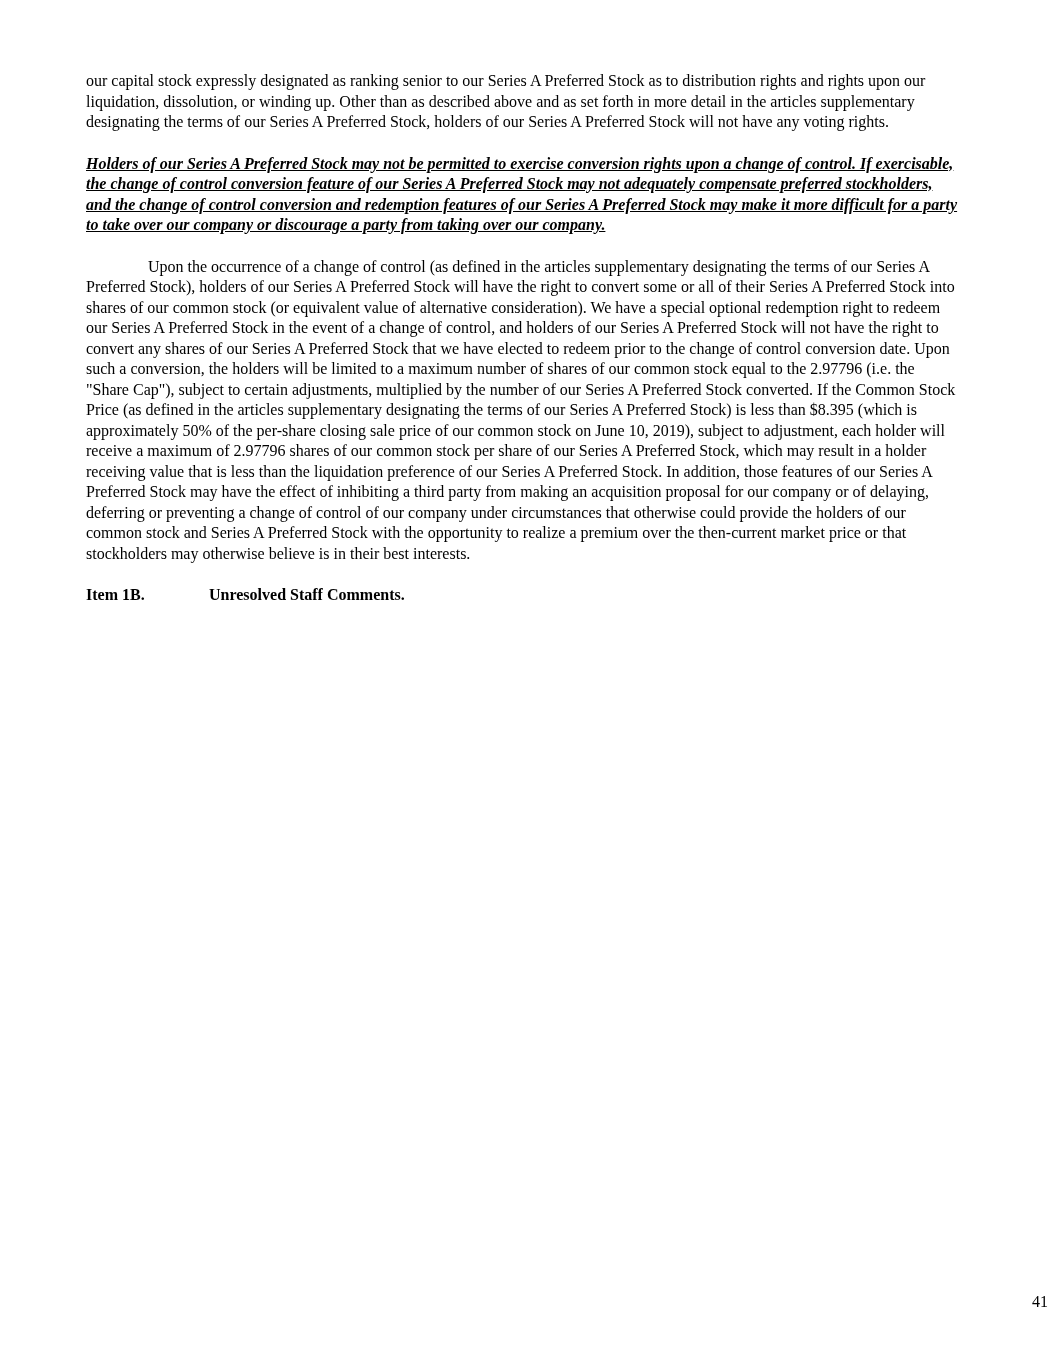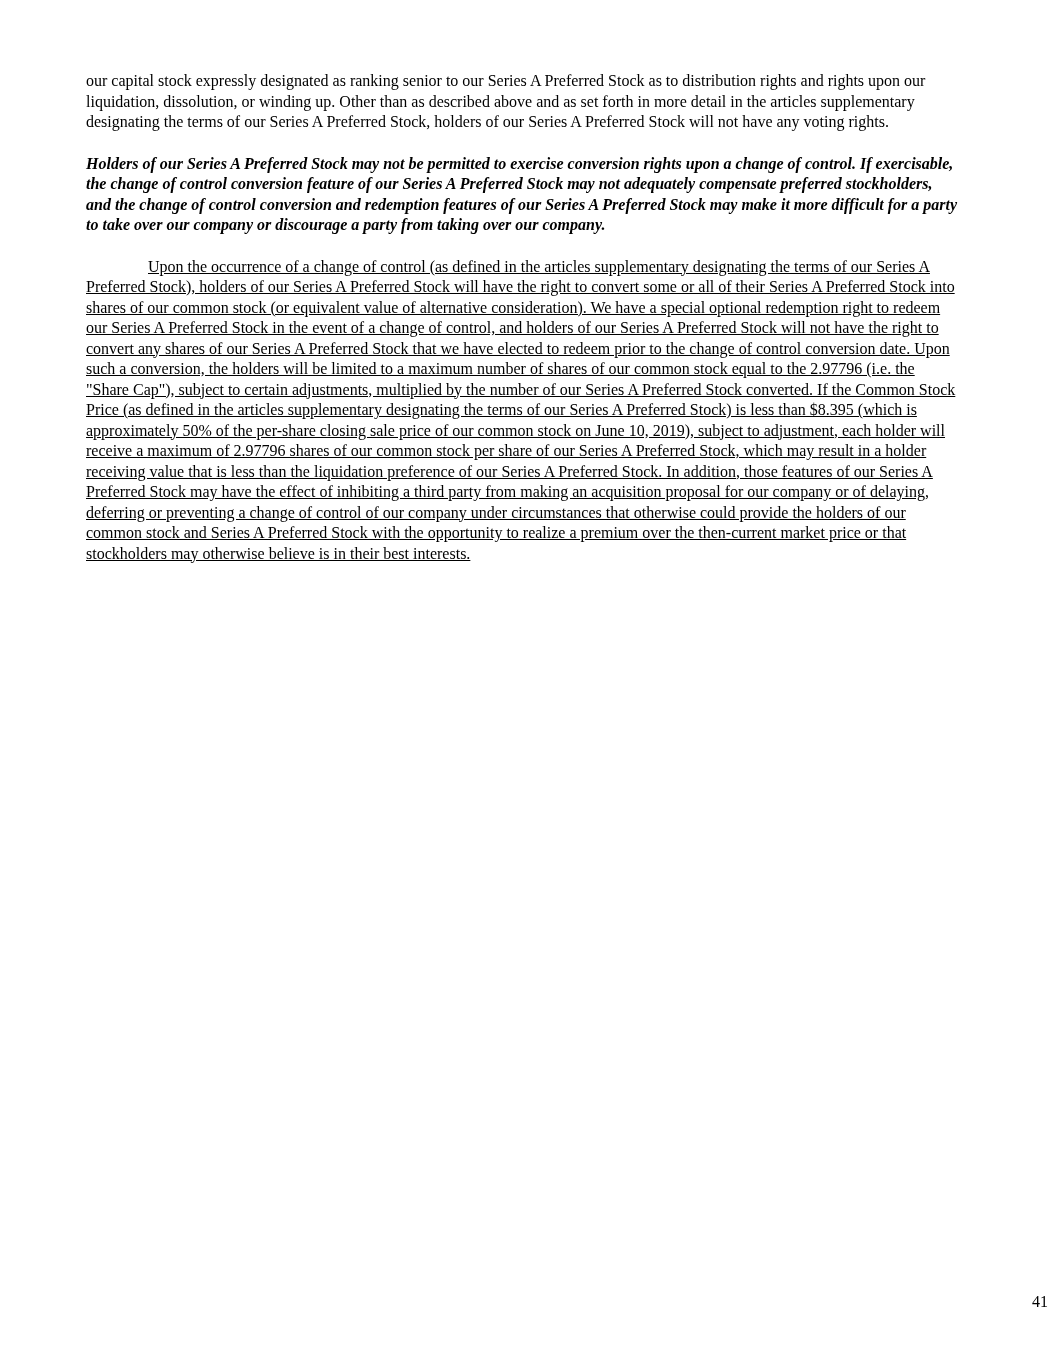--- a/index.html
+++ b/index.html
@@ -28,24 +28,24 @@
     font-size: 16px;
     line-height: 20.5px;
     text-align: left;
   }
   .para-continuation {
     text-indent: 0;
   }
   .risk-heading {
     font-weight: bold;
     font-style: italic;
+    text-decoration: underline;
   }
   .para-body {
     text-indent: 62px;
-    text-decoration: underline;
   }
   .item-heading {
     font-weight: bold;
     margin-top: 14px !important;
   }
   .item-label {
     display: inline-block;
     width: 123px;
     font-weight: bold;
   }
@@ -68,18 +68,21 @@
 
 <div class="page">
   <div class="doc">
 
     <p class="para-continuation">our capital stock expressly designated as ranking senior to our Series A Preferred Stock as to distribution rights and rights upon our liquidation, dissolution, or winding up. Other than as described above and as set forth in more detail in the articles supplementary designating the terms of our Series A Preferred Stock, holders of our Series A Preferred Stock will not have any voting rights.</p>
 
     <p class="risk-heading">Holders of our Series A Preferred Stock may not be permitted to exercise conversion rights upon a change of control. If exercisable, the change of control conversion feature of our Series A Preferred Stock may not adequately compensate preferred stockholders, and the change of control conversion and redemption features of our Series A Preferred Stock may make it more difficult for a party to take over our company or discourage a party from taking over our company.</p>
 
     <p class="para-body">Upon the occurrence of a change of control (as defined in the articles supplementary designating the terms of our Series A Preferred Stock), holders of our Series A Preferred Stock will have the right to convert some or all of their Series A Preferred Stock into shares of our common stock (or equivalent value of alternative consideration). We have a special optional redemption right to redeem our Series A Preferred Stock in the event of a change of control, and holders of our Series A Preferred Stock will not have the right to convert any shares of our Series A Preferred Stock that we have elected to redeem prior to the change of control conversion date. Upon such a conversion, the holders will be limited to a maximum number of shares of our common stock equal to the 2.97796 (i.e. the "Share Cap"), subject to certain adjustments, multiplied by the number of our Series A Preferred Stock converted. If the Common Stock Price (as defined in the articles supplementary designating the terms of our Series A Preferred Stock) is less than $8.395 (which is approximately 50% of the per-share closing sale price of our common stock on June 10, 2019), subject to adjustment, each holder will receive a maximum of 2.97796 shares of our common stock per share of our Series A Preferred Stock, which may result in a holder receiving value that is less than the liquidation preference of our Series A Preferred Stock. In addition, those features of our Series A Preferred Stock may have the effect of inhibiting a third party from making an acquisition proposal for our company or of delaying, deferring or preventing a change of control of our company under circumstances that otherwise could provide the holders of our common stock and Series A Preferred Stock with the opportunity to realize a premium over the then-current market price or that stockholders may otherwise believe is in their best interests.</p>
 
+    <p class="item-heading">
+      <span class="item-label">Item 1B.</span><span>Unresolved Staff Comments.</span>
+    </p>
 
 
   </div>
 </div>
 
 <div class="page-number">41</div>
 
 </body></html>

